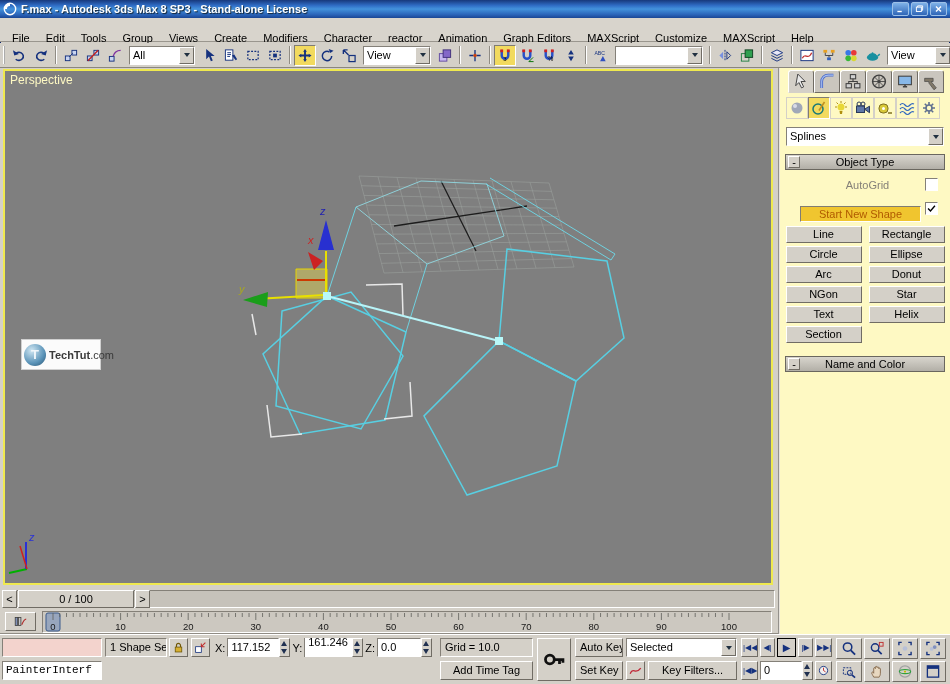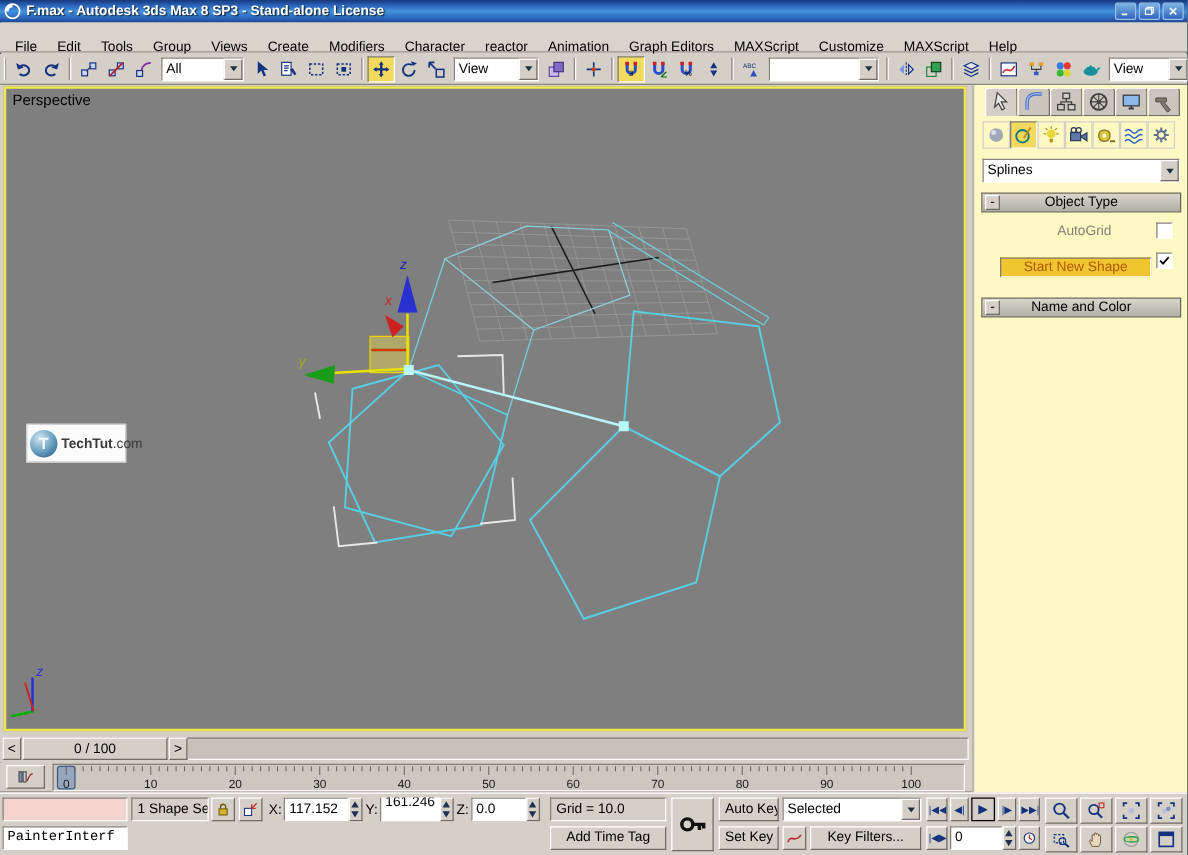--- a/index.html
+++ b/index.html
@@ -34,21 +34,21 @@
   .arrow-dn{width:0;height:0;border-left:3px solid transparent;border-right:3px solid transparent;
     border-top:4px solid #203040;}
   [data-icon]{display:inline-block;}
   [data-icon] svg{width:100%;height:100%;display:block;}
   
   .vpzone{position:absolute;left:0;top:68px;width:778px;height:520px;background:#d4d0c8;}
   .vpframe{position:absolute;left:3px;top:1px;width:770px;height:516px;border:2px solid #efe94f;
     background:#7f7f7f;overflow:hidden;}
   #wire{position:absolute;left:0;top:0;width:766px;height:512px;}
   #wire text{font-family:"Liberation Sans",sans-serif;font-style:italic;}
-  .vp-label{position:absolute;left:5px;top:2px;color:#000000;font-size:12px;}
+  .vp-label{position:absolute;left:5px;top:2px;color:#fef9c3;font-size:12px;}
   .watermark{position:absolute;left:16px;top:268px;width:80px;height:31px;background:#fbfbfb;
     border:1px solid #d0d0d0;display:flex;align-items:center;padding:2px;color:#3a3a3a;}
   .wm-orb{width:22px;height:22px;border-radius:50%;flex:none;margin-right:3px;color:#f0f6fa;
     background:radial-gradient(circle at 35% 30%,#cfe6f2,#5a93b8 60%,#27506e);
     display:flex;align-items:center;justify-content:center;font-weight:bold;font-size:13px;}
   .wm-text b{font-size:11px;}
   .wm-text span{font-size:11px;}
   
   .timeslider{position:absolute;left:0;top:588px;width:778px;height:22px;background:#d4d0c8;}
   .ts-chan{position:absolute;left:2px;top:2px;width:773px;height:18px;background:#c6c2ba;
@@ -676,20 +676,33 @@
           <span class="chk"></span>
         </div>
         <div class="row">
           <span class="sns-btn">Start New Shape</span>
           <span class="chk" data-icon="check">
               <svg viewBox="0 0 16 16" aria-hidden="true">
                 <path d="M3 8l3.5 3.5L13 4" fill="none" stroke="#000" stroke-width="2"></path>
               </svg>
             </span>
         </div>
+        <div class="btn-grid" id="objbuttons">
+            <div class="cpbtn">Line</div>
+            <div class="cpbtn">Rectangle</div>
+            <div class="cpbtn">Circle</div>
+            <div class="cpbtn">Ellipse</div>
+            <div class="cpbtn">Arc</div>
+            <div class="cpbtn">Donut</div>
+            <div class="cpbtn">NGon</div>
+            <div class="cpbtn">Star</div>
+            <div class="cpbtn">Text</div>
+            <div class="cpbtn">Helix</div>
+            <div class="cpbtn">Section</div>
+          </div>
       </div>
     </div>
     <div class="rollout">
       <div class="ro-head">
         <span class="ro-minus">-</span>
         <span>Name and Color</span>
       </div>
     </div>
   </div>
 

